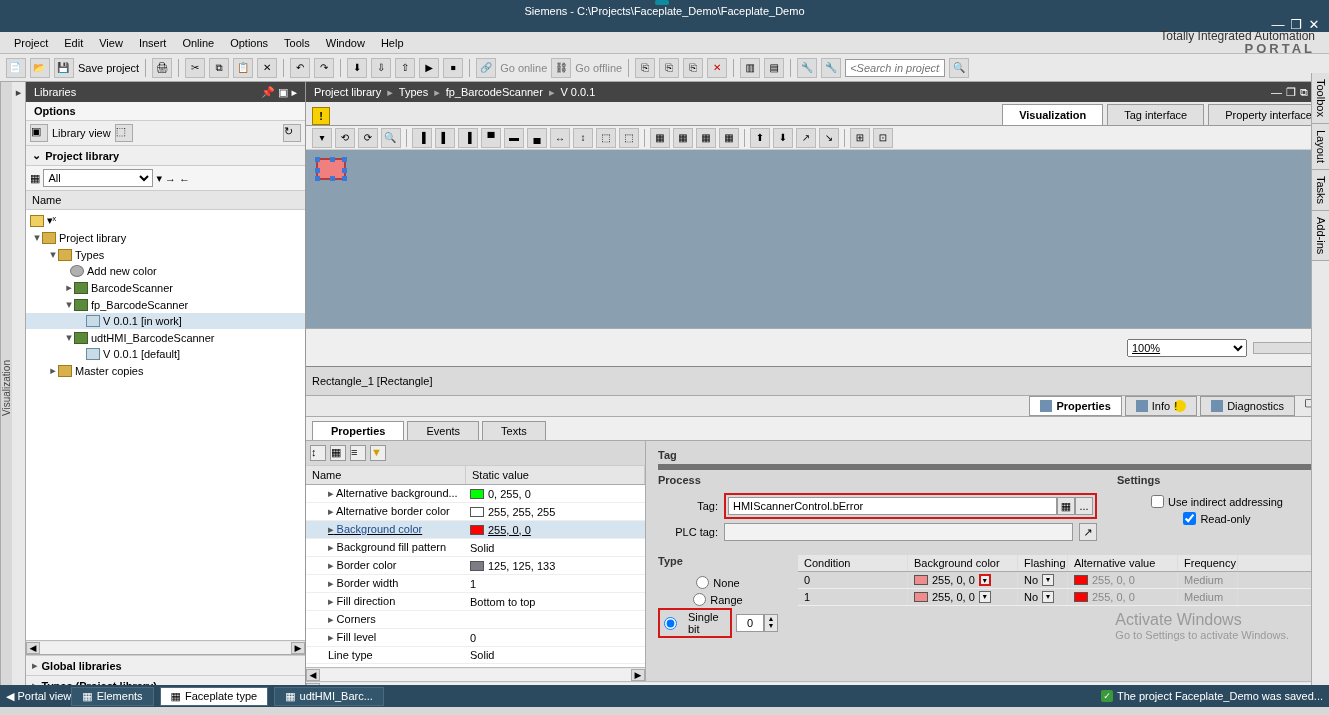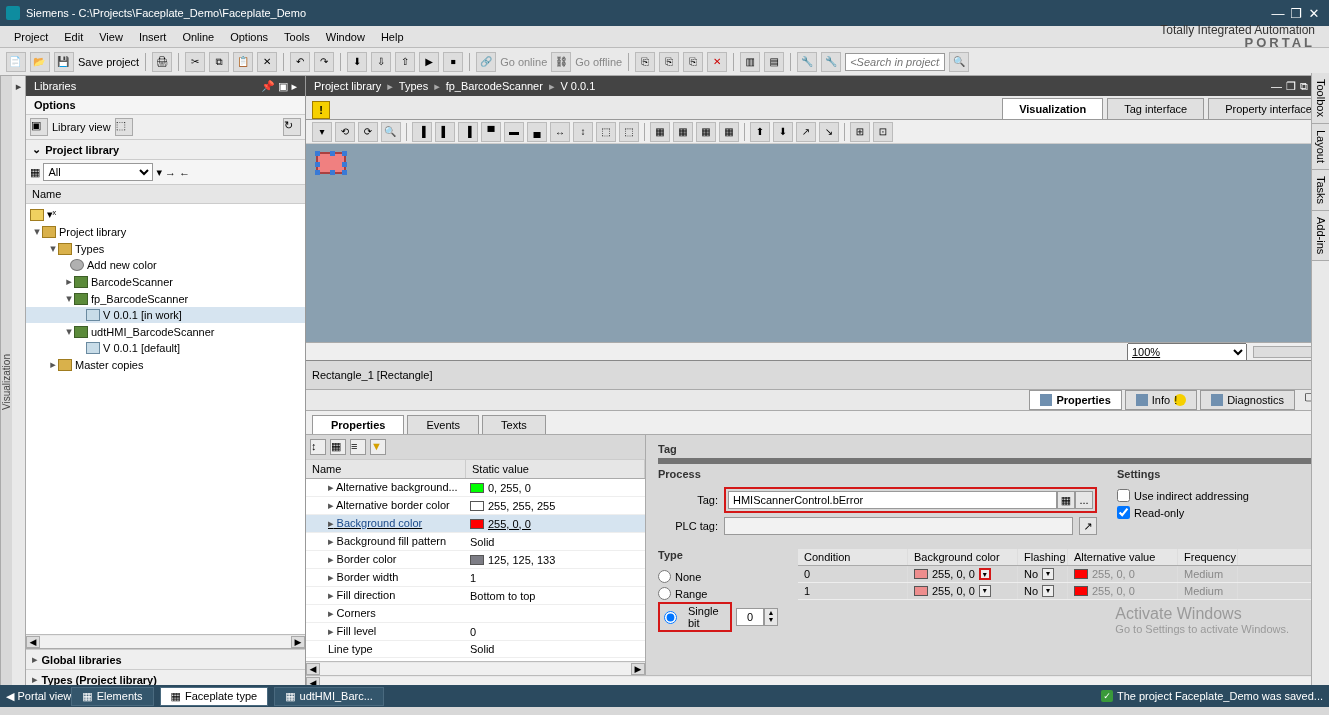--- a/index.html
+++ b/index.html
@@ -1,18 +1,18 @@
 <!DOCTYPE html>
 <html><head>
   <meta charset="utf-8">
   <style>
     * { margin: 0; padding: 0; box-sizing: border-box; font-family: "Segoe UI", Tahoma, sans-serif; font-size: 11px; }
     body { background: #d8d8d8; width: 1329px; height: 715px; overflow: hidden; position: relative; }
 
-    .titlebar { background: #2b4a5f; color: #fff; height: 26px; display: flex; align-items: center; padding: 0 6px; }
+    .titlebar { background: #2b4a5f; color: #fff; height: 32px; display: flex; align-items: center; padding: 0 6px; flex-direction: column; }
     .titlebar .logo { width: 14px; height: 14px; background: #0e8c9f; border-radius: 2px; margin-right: 6px; }
     .window-controls { margin-left: auto; display: flex; gap: 0; }
     .window-controls span { width: 18px; text-align: center; cursor: pointer; font-size: 13px; }
 
     .menubar { background: #e3e3e3; height: 22px; display: flex; align-items: center; padding: 0 6px; border-bottom: 1px solid #bbb; }
     .menubar span { padding: 3px 8px; cursor: pointer; }
     .tia-right { margin-left: auto; text-align: right; line-height: 1; padding-right: 8px; }
     .tia-right .top { font-size: 12px; color: #333; }
     .tia-right .bot { font-size: 13px; color: #666; letter-spacing: 3px; font-weight: bold; }
 
@@ -65,21 +65,21 @@
 
     .editor-toolbar { background: #efefef; height: 24px; display: flex; align-items: center; padding: 0 6px; gap: 3px; border-bottom: 1px solid #ccc; }
 
     .canvas { background: #8aa0b0; flex: 1; position: relative; }
     .canvas-obj { position: absolute; left: 10px; top: 8px; width: 30px; height: 22px; background: #f08080; border: 2px solid #aa4040; }
     .canvas-obj .h { position: absolute; width: 5px; height: 5px; background: #3a7ad6; }
     .canvas-obj .h.tl { left: -3px; top: -3px; } .canvas-obj .h.tr { right: -3px; top: -3px; }
     .canvas-obj .h.bl { left: -3px; bottom: -3px; } .canvas-obj .h.br { right: -3px; bottom: -3px; }
     .canvas-obj .h.ml { left: -3px; top: 8px; } .canvas-obj .h.mr { right: -3px; top: 8px; }
     .canvas-obj .h.mt { left: 12px; top: -3px; } .canvas-obj .h.mb { left: 12px; bottom: -3px; }
-    .zoom-bar { height: 18px; background: #efefef; border-top: 1px solid #aaa; display: flex; align-items: center; justify-content: flex-end; padding: 0 6px; gap: 6px; text-decoration: underline; }
+    .zoom-bar { height: 38px; background: #efefef; border-top: 1px solid #aaa; display: flex; align-items: center; justify-content: flex-end; padding: 0 6px; gap: 6px; text-decoration: underline; }
     .zoom-bar select { width: 120px; height: 18px; }
 
     .prop-head { background: #dadada; border-top: 1px solid #888; border-bottom: 1px solid #aaa; height: 30px; display: flex; align-items: center; padding: 0 6px; }
 
     .bottom-tabs-row { background: #e9e9e9; display: flex; align-items: center; border-bottom: 1px solid #aaa; }
     .bottom-tabs-row .tabgrp { margin-left: auto; display: flex; }
     .btab { padding: 3px 10px; border: 1px solid #999; background: #e0e0e0; margin-right: 3px; cursor: pointer; display: flex; align-items: center; gap: 4px; }
     .btab.active { background: #fff; font-weight: bold; }
     .btab .ico { width: 12px; height: 12px; background: #7090b0; display: inline-block; }
     .infow { width: 12px; height: 12px; background: #f6d000; border-radius: 50%; display: inline-block; }
@@ -112,21 +112,21 @@
     .settings-col { width: 200px; }
     .form-row { display: flex; align-items: center; margin-bottom: 4px; gap: 6px; }
     .form-row label { width: 60px; text-align: right; }
     .form-row input[type=text] { flex: 1; border: 1px solid #999; height: 18px; padding: 0 4px; background: #fff; }
     .red-box { border: 2px solid #d41818 !important; padding: 2px; }
     .input-wrap { flex: 1; display: flex; align-items: center; }
     .input-btn { width: 18px; height: 18px; border: 1px solid #999; background: #e6e6e6; cursor: pointer; text-align: center; line-height: 16px; }
 
     .type-area { display: flex; gap: 20px; }
     .type-box { width: 120px; }
-    .radio-row { display: flex; align-items: center; gap: 4px; padding: 2px 0; }
+    .radio-row { display: flex; align-items: center; gap: 4px; padding: 2px 0; justify-content: center; }
     .radio-row.red-box { padding: 1px 4px; gap: 11px; }
     .spin-wrap { display: flex; }
     .spin-wrap input { width: 28px; height: 18px; border: 1px solid #999; text-align: center; }
 
     .cond-table { flex: 1; }
     .cond-head { display: flex; background: #e6e6e6; border-bottom: 1px solid #aaa; }
     .cond-head div, .cond-row div { padding: 2px 6px; border-right: 1px solid #ddd; }
     .c-cond { width: 110px; } .c-bg { width: 110px; } .c-flash { width: 50px; } .c-alt { width: 110px; } .c-freq { width: 60px; }
     .cond-row { display: flex; border-bottom: 1px solid #eee; }
     .sw-cell { display: flex; align-items: center; gap: 4px; }

